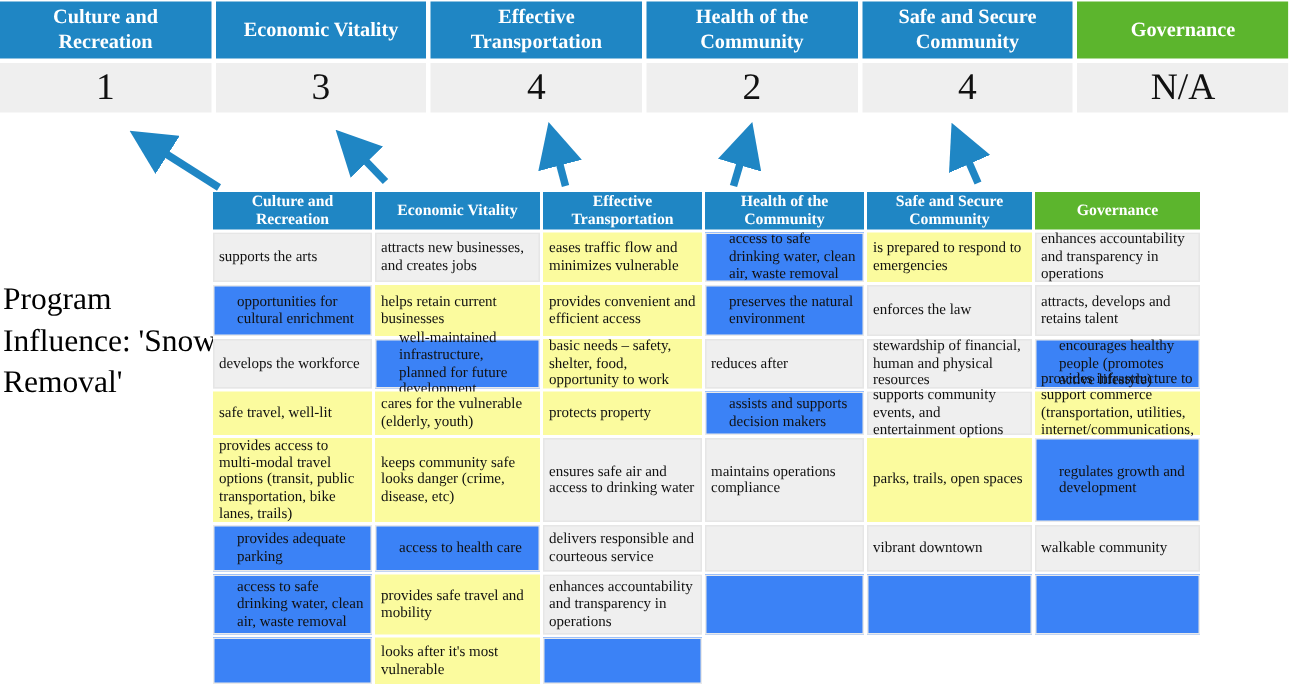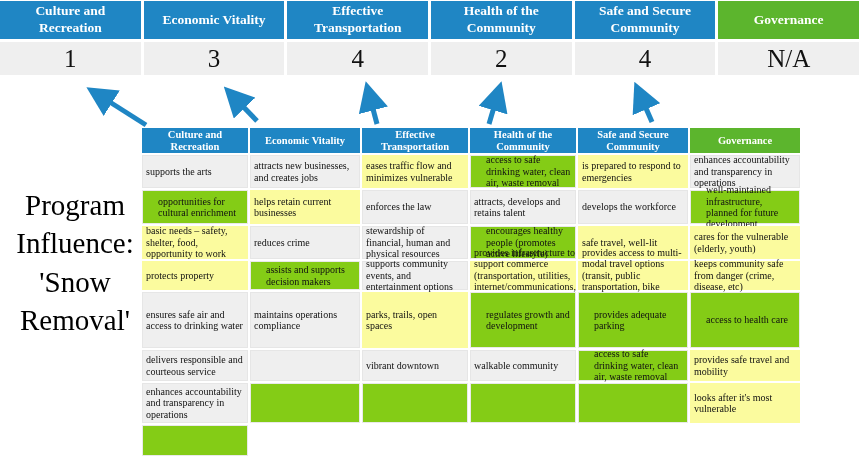--- a/index.html
+++ b/index.html
@@ -20,42 +20,42 @@
   .b-head.blue{background:var(--blue);}
   .b-head.green{background:var(--green);}
   .b-score{
     background:var(--gray);display:flex;align-items:center;justify-content:center;
     font-size:25px;color:#111;
   }
   
   .arrows{position:absolute;left:0;top:0;width:859px;height:465px;pointer-events:none;}
   
   .program-label{
-    position:absolute;left:2px;top:186px;width:146px;text-align:center;
-    font-size:29px;line-height:1.32;color:#000;
+    position:absolute;left:2px;top:186px;width:146px;
+    font-size:21px;line-height:1.32;color:#000;
   }
   
   .matrix{
     position:absolute;left:142px;top:128px;
     display:grid;
     grid-template-columns:106px 110px 106px 106px 110px 110px;
     grid-template-rows:25px 33px 34px 33px 29px 56px 31px 40px 31px;
     gap:2px;background:#fff;
   }
   .m-head{
     display:flex;align-items:center;justify-content:center;text-align:center;
     color:#fff;font-weight:bold;font-size:10.5px;line-height:1.1;padding:1px 3px;
   }
   .m-head.blue{background:var(--blue);}
   .m-head.green{background:var(--green);}
   .m-cell{
     display:flex;align-items:center;text-align:left;
     font-size:10px;line-height:1.14;padding:2px 4px;color:#111;
   }
-  .m-cell.white{background:#84cc16;box-shadow:inset 0 0 0 1px #e9e9e9;padding-left:16px;}
+  .m-cell.white{background:#3b82f6;box-shadow:inset 0 0 0 1px #e9e9e9;padding-left:16px;}
   .m-cell.gray{background:var(--gray);box-shadow:inset 0 0 0 1px #e6e6e6;}
   .m-cell.yellow{background:var(--yellow);}
 </style>
 </head>
 <body>
 
 <div class="stage">
 
   <div class="banner">
       <div class="b-head blue">Culture and Recreation</div>
@@ -97,36 +97,38 @@
       <div class="m-head blue">Safe and Secure Community</div>
       <div class="m-head green">Governance</div>
       <div class="m-cell gray">supports the arts</div>
       <div class="m-cell gray">attracts new businesses, and creates jobs</div>
       <div class="m-cell yellow">eases traffic flow and minimizes vulnerable</div>
       <div class="m-cell white">access to safe drinking water, clean air, waste removal</div>
       <div class="m-cell yellow">is prepared to respond to emergencies</div>
       <div class="m-cell gray">enhances accountability and transparency in operations</div>
       <div class="m-cell white">opportunities for cultural enrichment</div>
       <div class="m-cell yellow">helps retain current businesses</div>
+      <div class="m-cell yellow">provides convenient and efficient access</div>
+      <div class="m-cell white">preserves the natural environment</div>
       <div class="m-cell gray">enforces the law</div>
       <div class="m-cell gray">attracts, develops and retains talent</div>
       <div class="m-cell gray">develops the workforce</div>
       <div class="m-cell white">well-maintained infrastructure, planned for future development</div>
       <div class="m-cell yellow">basic needs – safety, shelter, food, opportunity to work</div>
-      <div class="m-cell gray">reduces crime</div>
+      <div class="m-cell gray">reduces after</div>
       <div class="m-cell gray">stewardship of financial, human and physical resources</div>
       <div class="m-cell white">encourages healthy people (promotes active lifestyle)</div>
       <div class="m-cell yellow">safe travel, well-lit</div>
       <div class="m-cell yellow">cares for the vulnerable (elderly, youth)</div>
       <div class="m-cell yellow">protects property</div>
       <div class="m-cell white">assists and supports decision makers</div>
       <div class="m-cell gray">supports community events, and entertainment options</div>
       <div class="m-cell yellow">provides infrastructure to support commerce (transportation, utilities, internet/communications, smart cities, etc)</div>
       <div class="m-cell yellow">provides access to multi-modal travel options (transit, public transportation, bike lanes, trails)</div>
-      <div class="m-cell yellow">keeps community safe from danger (crime, disease, etc)</div>
+      <div class="m-cell yellow">keeps community safe looks danger (crime, disease, etc)</div>
       <div class="m-cell gray">ensures safe air and access to drinking water</div>
       <div class="m-cell gray">maintains operations compliance</div>
       <div class="m-cell yellow">parks, trails, open spaces</div>
       <div class="m-cell white">regulates growth and development</div>
       <div class="m-cell white">provides adequate parking</div>
       <div class="m-cell white">access to health care</div>
       <div class="m-cell gray">delivers responsible and courteous service</div>
       <div class="m-cell gray"></div>
       <div class="m-cell gray">vibrant downtown</div>
       <div class="m-cell gray">walkable community</div>

